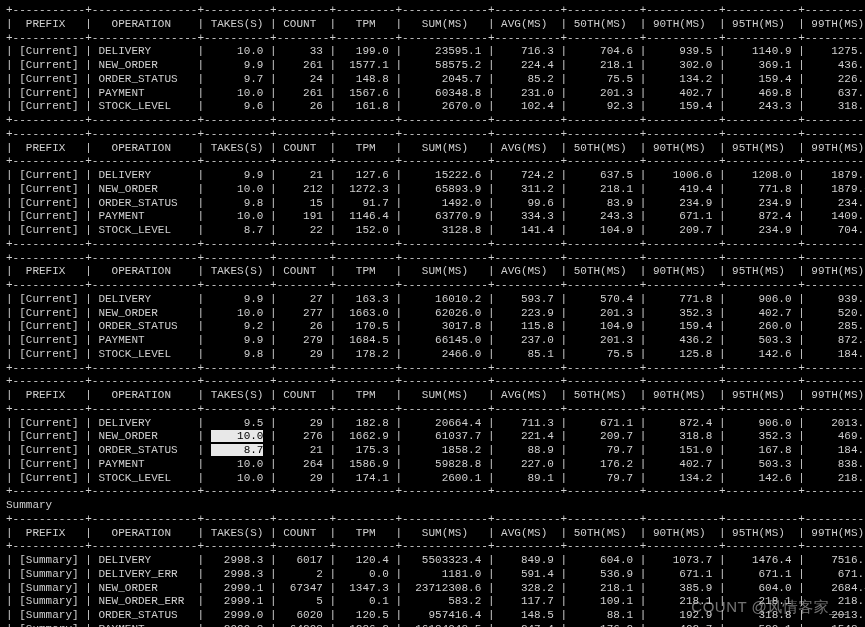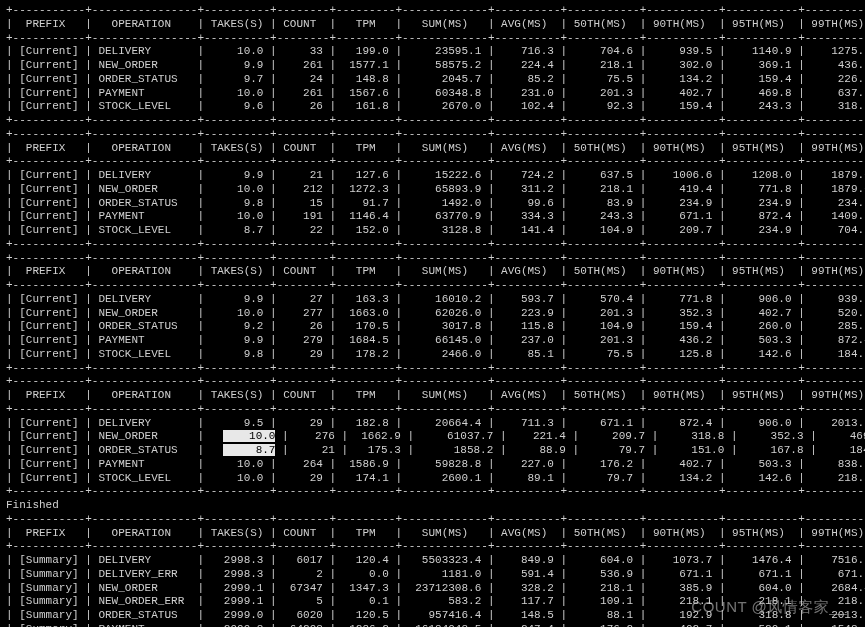--- a/index.html
+++ b/index.html
@@ -7,21 +7,21 @@
     padding: 4px 6px;
     background: #000;
     color: #d0d0d0;
     font-family: "Consolas", "Courier New", monospace;
     font-size: 11px;
     line-height: 1.25;
     width: 865px;
     box-sizing: border-box;
   }
   .line { white-space: pre; }
-  .hl { background: #e8e8e8; color: #000; margin-left: 12px; }
+  .hl { background: #e8e8e8; color: #000; }
   .watermark {
     position: fixed;
     right: 18px;
     bottom: 10px;
     color: rgba(210,210,210,0.55);
     font-size: 15px;
     font-family: sans-serif;
     letter-spacing: 0.5px;
   }
 </style>
@@ -58,21 +58,21 @@
     <div class="line">+-----------+----------------+----------+--------+---------+-------------+----------+-----------+-----------+-----------+-----------+-------------+----------+</div>
     <div class="line">+-----------+----------------+----------+--------+---------+-------------+----------+-----------+-----------+-----------+-----------+-------------+----------+</div>
     <div class="line">|  PREFIX   |   OPERATION    | TAKES(S) | COUNT  |   TPM   |   SUM(MS)   | AVG(MS)  | 50TH(MS)  | 90TH(MS)  | 95TH(MS)  | 99TH(MS)  | 99.9TH(MS)  | MAX(MS)  |</div>
     <div class="line">+-----------+----------------+----------+--------+---------+-------------+----------+-----------+-----------+-----------+-----------+-------------+----------+</div>
     <div class="line">| [Current] | DELIVERY       |      9.5 |     29 |   182.8 |     20664.4 |    711.3 |     671.1 |     872.4 |     906.0 |    2013.3 |      2013.3 |   2013.3 |</div>
     <div class="line">| [Current] | NEW_ORDER      | <span class="hl">    10.0</span> |    276 |  1662.9 |     61037.7 |    221.4 |     209.7 |     318.8 |     352.3 |     469.8 |       805.3 |    805.3 |</div>
     <div class="line">| [Current] | ORDER_STATUS   | <span class="hl">     8.7</span> |     21 |   175.3 |      1858.2 |     88.9 |      79.7 |     151.0 |     167.8 |     184.5 |       184.5 |    184.5 |</div>
     <div class="line">| [Current] | PAYMENT        |     10.0 |    264 |  1586.9 |     59828.8 |    227.0 |     176.2 |     402.7 |     503.3 |     838.9 |      1006.6 |   1006.6 |</div>
     <div class="line">| [Current] | STOCK_LEVEL    |     10.0 |     29 |   174.1 |      2600.1 |     89.1 |      79.7 |     134.2 |     142.6 |     218.1 |       218.1 |    218.1 |</div>
     <div class="line">+-----------+----------------+----------+--------+---------+-------------+----------+-----------+-----------+-----------+-----------+-------------+----------+</div>
-    <div class="line">Finished</div>
+    <div class="line">Summary</div>
     <div class="line">+-----------+----------------+----------+--------+---------+-------------+----------+-----------+-----------+-----------+-----------+-------------+----------+</div>
     <div class="line">|  PREFIX   |   OPERATION    | TAKES(S) | COUNT  |   TPM   |   SUM(MS)   | AVG(MS)  | 50TH(MS)  | 90TH(MS)  | 95TH(MS)  | 99TH(MS)  | 99.9TH(MS)  | MAX(MS)  |</div>
     <div class="line">+-----------+----------------+----------+--------+---------+-------------+----------+-----------+-----------+-----------+-----------+-------------+----------+</div>
     <div class="line">| [Summary] | DELIVERY       |   2998.3 |   6017 |   120.4 |   5503323.4 |    849.9 |     604.0 |    1073.7 |    1476.4 |    7516.2 |     16106.1 |  16106.1 |</div>
     <div class="line">| [Summary] | DELIVERY_ERR   |   2998.3 |      2 |     0.0 |      1181.0 |    591.4 |     536.9 |     671.1 |     671.1 |     671.1 |       671.1 |    671.1 |</div>
     <div class="line">| [Summary] | NEW_ORDER      |   2999.1 |  67347 |  1347.3 |  23712308.6 |    328.2 |     218.1 |     385.9 |     604.0 |    2684.4 |     16106.1 |  16106.1 |</div>
     <div class="line">| [Summary] | NEW_ORDER_ERR  |   2999.1 |      5 |     0.1 |       583.2 |    117.7 |     109.1 |     218.1 |     218.1 |     218.1 |       218.1 |    218.1 |</div>
     <div class="line">| [Summary] | ORDER_STATUS   |   2999.0 |   6020 |   120.5 |    957416.4 |    148.5 |      88.1 |     192.9 |     318.8 |    2013.3 |     16106.1 |  16106.1 |</div>
     <div class="line">| [Summary] | PAYMENT        |   2999.3 |  64293 |  1286.2 |  16184043.5 |    247.4 |     176.2 |     402.7 |     520.1 |    1543.5 |      5905.6 |  16106.1 |</div>
   </div>

